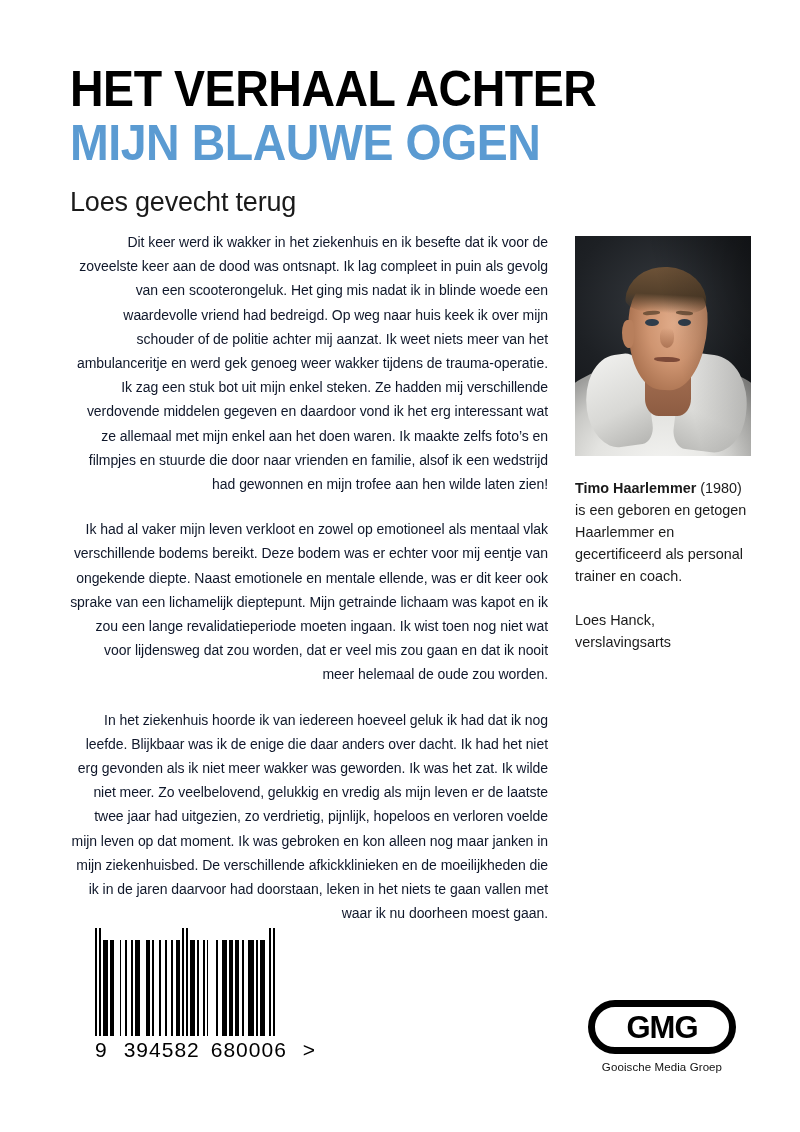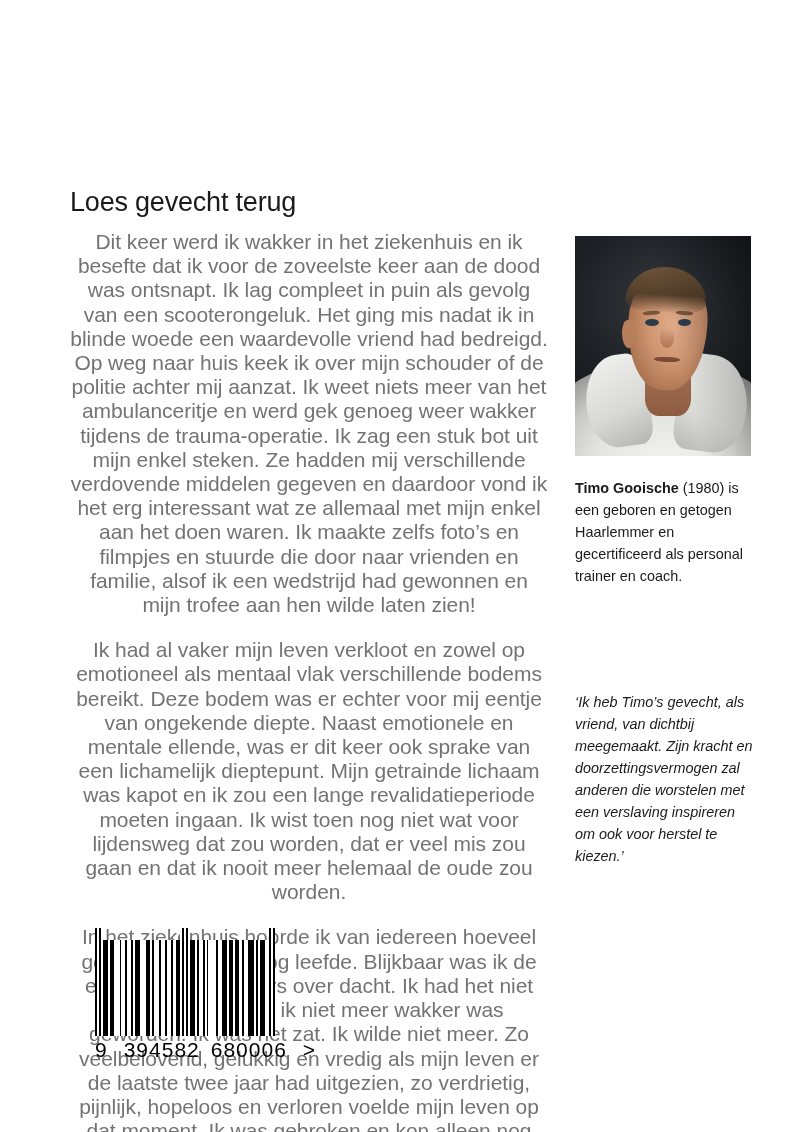--- a/index.html
+++ b/index.html
@@ -56,25 +56,25 @@
 
   
   .body-col {
     position: absolute;
     left: 70px;
     top: 230px;
     width: 478px;
   }
   .body-col p {
     margin: 0 0 21px 0;
-    font-size: 21px;
+    font-size: 14px;
     line-height: 24.2px;
-    color: #737373;
+    color: #0f172a;
     letter-spacing: -0.05px;
-    text-align: center;
+    text-align: right;
   }
   .body-col p:last-child { margin-bottom: 0; }
 
   
   .side-col {
     position: absolute;
     left: 575px;
     top: 236px;
     width: 180px;
   }
@@ -297,20 +297,24 @@
     font-size: 11.5px;
     color: #111;
     letter-spacing: .1px;
   }
 </style>
 </head>
 <body>
 
 <div class="page">
 
+  <div class="title-block">
+    <div class="title-line title-line-1">HET VERHAAL ACHTER</div>
+    <div class="title-line title-line-2">MIJN BLAUWE OGEN</div>
+  </div>
 
   <div class="subtitle">Loes gevecht terug</div>
 
   <div class="body-col">
     <p>Dit keer werd ik wakker in het ziekenhuis en ik besefte dat ik voor de zoveelste keer aan de dood was ontsnapt. Ik lag compleet in puin als gevolg van een scooterongeluk. Het ging mis nadat ik in blinde woede een waardevolle vriend had bedreigd. Op weg naar huis keek ik over mijn schouder of de politie achter mij aanzat. Ik weet niets meer van het ambulanceritje en werd gek genoeg weer wakker tijdens de trauma-operatie. Ik zag een stuk bot uit mijn enkel steken. Ze hadden mij verschillende verdovende middelen gegeven en daardoor vond ik het erg interessant wat ze allemaal met mijn enkel aan het doen waren. Ik maakte zelfs foto’s en filmpjes en stuurde die door naar vrienden en familie, alsof ik een wedstrijd had gewonnen en mijn trofee aan hen wilde laten zien!</p>
     <p>Ik had al vaker mijn leven verkloot en zowel op emotioneel als mentaal vlak verschillende bodems bereikt. Deze bodem was er echter voor mij eentje van ongekende diepte. Naast emotionele en mentale ellende, was er dit keer ook sprake van een lichamelijk dieptepunt. Mijn getrainde lichaam was kapot en ik zou een lange revalidatieperiode moeten ingaan. Ik wist toen nog niet wat voor lijdensweg dat zou worden, dat er veel mis zou gaan en dat ik nooit meer helemaal de oude zou worden.</p>
     <p>In het ziekenhuis hoorde ik van iedereen hoeveel geluk ik had dat ik nog leefde. Blijkbaar was ik de enige die daar anders over dacht. Ik had het niet erg gevonden als ik niet meer wakker was geworden. Ik was het zat. Ik wilde niet meer. Zo veelbelovend, gelukkig en vredig als mijn leven er de laatste twee jaar had uitgezien, zo verdrietig, pijnlijk, hopeloos en verloren voelde mijn leven op dat moment. Ik was gebroken en kon alleen nog maar janken in mijn ziekenhuisbed. De verschillende afkickklinieken en de moeilijkheden die ik in de jaren daarvoor had doorstaan, leken in het niets te gaan vallen met waar ik nu doorheen moest gaan.</p>
   </div>
 
   <div class="side-col">
@@ -327,27 +331,28 @@
       <div class="brow l"></div>
       <div class="brow r"></div>
       <div class="eye l"></div>
       <div class="eye r"></div>
       <div class="nose"></div>
       <div class="mouth"></div>
       <div class="shade"></div>
     </div>
 
     <div class="author-bio">
-      <span class="name">Timo Gooische</span>
+      <span class="name">Timo Haarlemmer</span>
       <span>(1980)</span>
       <span>is een geboren en getogen Haarlemmer en gecertificeerd als personal trainer en coach.</span>
     </div>
 
-    <div class="pull-quote">‘Ik heb Timo’s gevecht, als vriend, van dichtbij meegemaakt. Zijn kracht en doorzettingsvermogen zal anderen die worstelen met een verslaving inspireren om ook voor herstel te kiezen.’</div>
     <div class="quote-attrib">
+      <div>Loes Hanck,</div>
+      <div>verslavingsarts</div>
     </div>
 
   </div>
 
   <div class="barcode-block">
     <div class="barcode-bars" id="barcode-bars">
         <i class="b g" style="width: 1.89474px;"></i>
         <i class="w g" style="width: 1.89474px;"></i>
         <i class="b g" style="width: 1.89474px;"></i>
         <i class="w" style="width: 1.89474px;"></i>
@@ -408,14 +413,20 @@
         <i class="b g" style="width: 1.89474px;"></i>
       </div>
     <div class="barcode-digits">
       <span class="lead">9</span>
       <span class="grp1">394582</span>
       <span class="grp2">680006</span>
       <span class="tail">&gt;</span>
     </div>
   </div>
 
+  <div class="publisher">
+    <div class="gmg-mark">
+      <span>GMG</span>
+    </div>
+    <div class="gmg-tagline">Gooische Media Groep</div>
+  </div>
 
 </div>
 
 </body></html>

